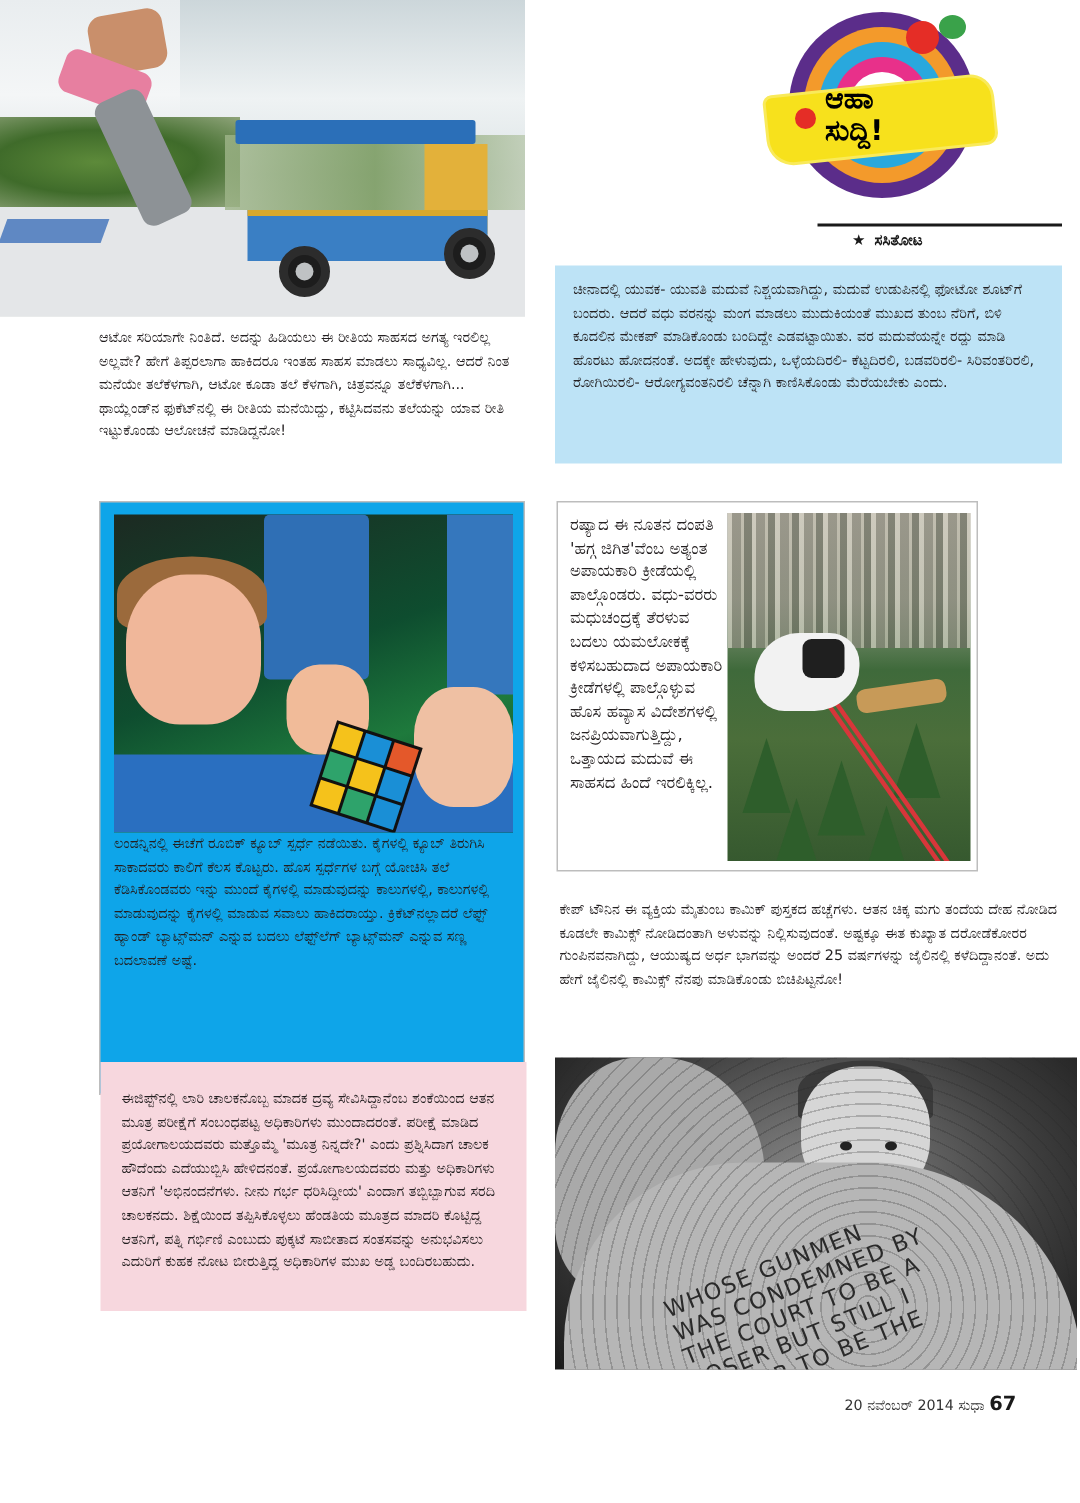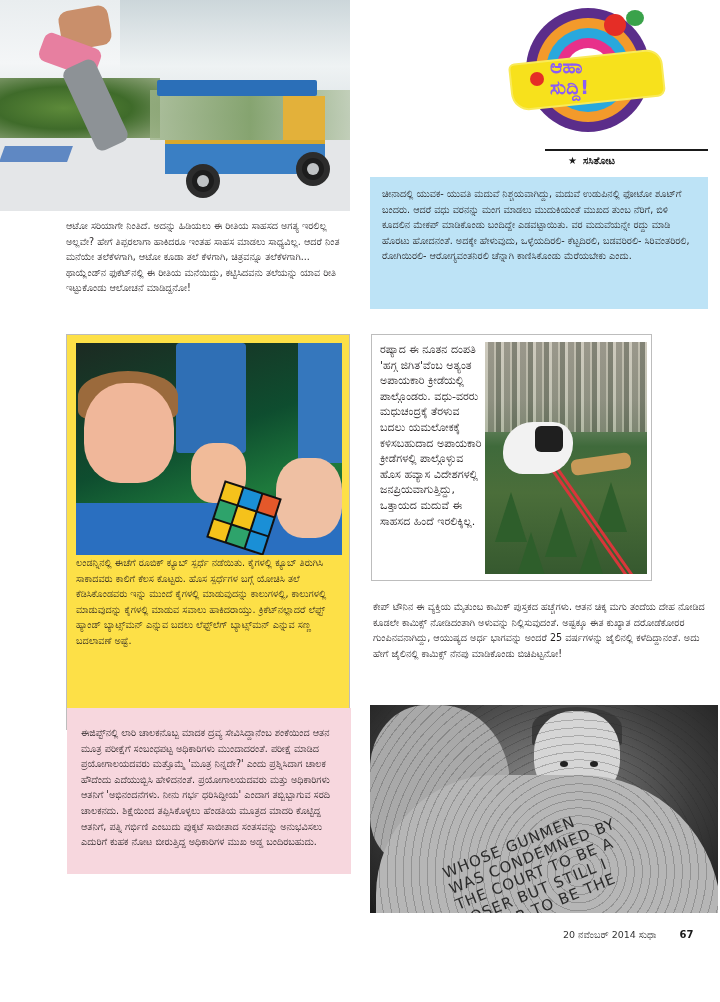--- a/index.html
+++ b/index.html
@@ -36,34 +36,34 @@
     #logo .r2 { left:28px; top:12px; width:104px; height:104px; background:#f39a2b; }
     #logo .r3 { left:38px; top:22px; width:84px; height:84px; background:#29a8dd; }
     #logo .r4 { left:48px; top:32px; width:64px; height:64px; background:#e8308a; }
     #logo .r5 { left:58px; top:42px; width:44px; height:44px; background:#ffffff; }
     #logo .banner { position:absolute; left:4px; top:52px; width:150px; height:44px; background:#f7e11c;
       transform: rotate(-6deg); border-radius: 4px 14px 6px 16px; box-shadow: 0 0 0 2px #f9ea5a; }
     #logo .splash-red { position:absolute; left:96px; top:8px; width:22px; height:22px; background:#e52d26; border-radius:50%; }
     #logo .splash-green { position:absolute; left:118px; top:4px; width:18px; height:16px; background:#3aa24a; border-radius:50%; }
     #logo .splash-red2 { position:absolute; left:22px; top:66px; width:14px; height:14px; background:#e52d26; border-radius:50%; }
     #logo .logo-text { position:absolute; left:42px; top:50px; width:70px; font-size:19px; line-height:21px;
-      font-weight:bold; color:#8b5cf6; text-align:left; font-family:"DejaVu Sans", sans-serif; }
+      font-weight:bold; color:#000000; text-align:left; font-family:"DejaVu Sans", sans-serif; }
 
     #byline-rule { left: 545px; top: 149px; width: 163px; height: 2px; background: #1a1a1a; }
     #byline { left: 568px; top: 155px; font-size: 10px; color:#1a1a1a; font-weight: bold; }
     #byline .star { margin-right: 6px; }
 
     
     #box-blue { left: 370px; top: 177px; width: 338px; height: 132px; background: #bde3f6; padding: 9px 12px; }
 
     
     #story-tuktuk { left: 66px; top: 218px; width: 285px; }
 
     
-    #box-rubik { left: 66px; top: 334px; width: 284px; height: 396px; border: 1px solid #bdbdbd; background:#fde047; }
+    #box-rubik { left: 66px; top: 334px; width: 284px; height: 396px; border: 1px solid #bdbdbd; background:#0ea5e9; }
     #photo-rubik { position:absolute; left:9px; top:8px; width:266px; height:212px; overflow:hidden;
       background: linear-gradient(160deg, #1c2a22 0%, #0e4d2f 45%, #1e7a3c 70%, #0b3b27 100%); }
     #photo-rubik .jeans-l { position:absolute; left:100px; top:0; width:70px; height:110px; background:#2f6fb5; border-radius:4px; }
     #photo-rubik .jeans-r { position:absolute; left:222px; top:0; width:44px; height:120px; background:#3577bd; }
     #photo-rubik .table { position:absolute; left:0; top:160px; width:266px; height:52px; background:#2a6fc0; }
     #photo-rubik .face { position:absolute; left:8px; top:40px; width:90px; height:100px; border-radius:45% 45% 40% 40%; background:#f0b79a; }
     #photo-rubik .hair { position:absolute; left:2px; top:28px; width:100px; height:50px; border-radius:50% 50% 20% 20%; background:#9b6a3c; }
     #photo-rubik .foot { position:absolute; left:200px; top:115px; width:66px; height:80px; border-radius:40%; background:#efc0a3; }
     #photo-rubik .hand { position:absolute; left:115px; top:100px; width:55px; height:60px; border-radius:40%; background:#f1bb99; }
     #photo-rubik .cube { position:absolute; left:138px; top:145px; width:60px; height:60px; transform: rotate(18deg);
@@ -99,21 +99,21 @@
     #photo-tattoo .baby { position:absolute; left:164px; top:6px; width:86px; height:90px; border-radius:45%; background:#d6d6d6; }
     #photo-tattoo .baby-hair { position:absolute; left:162px; top:2px; width:90px; height:40px; border-radius: 50% 50% 10% 10%; background:#3a3a3a; }
     #photo-tattoo .eye { position:absolute; width:8px; height:6px; border-radius:50%; background:#222; }
     #photo-tattoo .tattoo-text { position:absolute; left:80px; top:125px; font-size:15px; color:#2a2a2a; transform: rotate(-22deg);
       font-family:"DejaVu Sans", sans-serif; letter-spacing:1px; line-height:17px; white-space: pre; }
     #photo-tattoo .doodles { position:absolute; left:0; top:0; width:348px; height:208px;
       background: repeating-radial-gradient(circle at 60% 80%, transparent 0 7px, rgba(40,40,40,.25) 7px 8px); }
 
     
     #footer { left: 563px; top: 929px; font-size: 9.5px; color:#333; }
-    #footer .pg { font-weight:bold; font-size:10px; color:#1a1a1a;margin-left:20px; }
+    #footer .pg { font-weight:bold; font-size:13px; color:#1a1a1a; }
   </style>
 </head>
 <body>
 
 <div id="photo-tuktuk" class="abs">
   <div class="glass"></div>
   <div class="garden"></div>
   <div class="garden2"></div>
   <div class="floor"></div>
   <div class="mat"></div>

